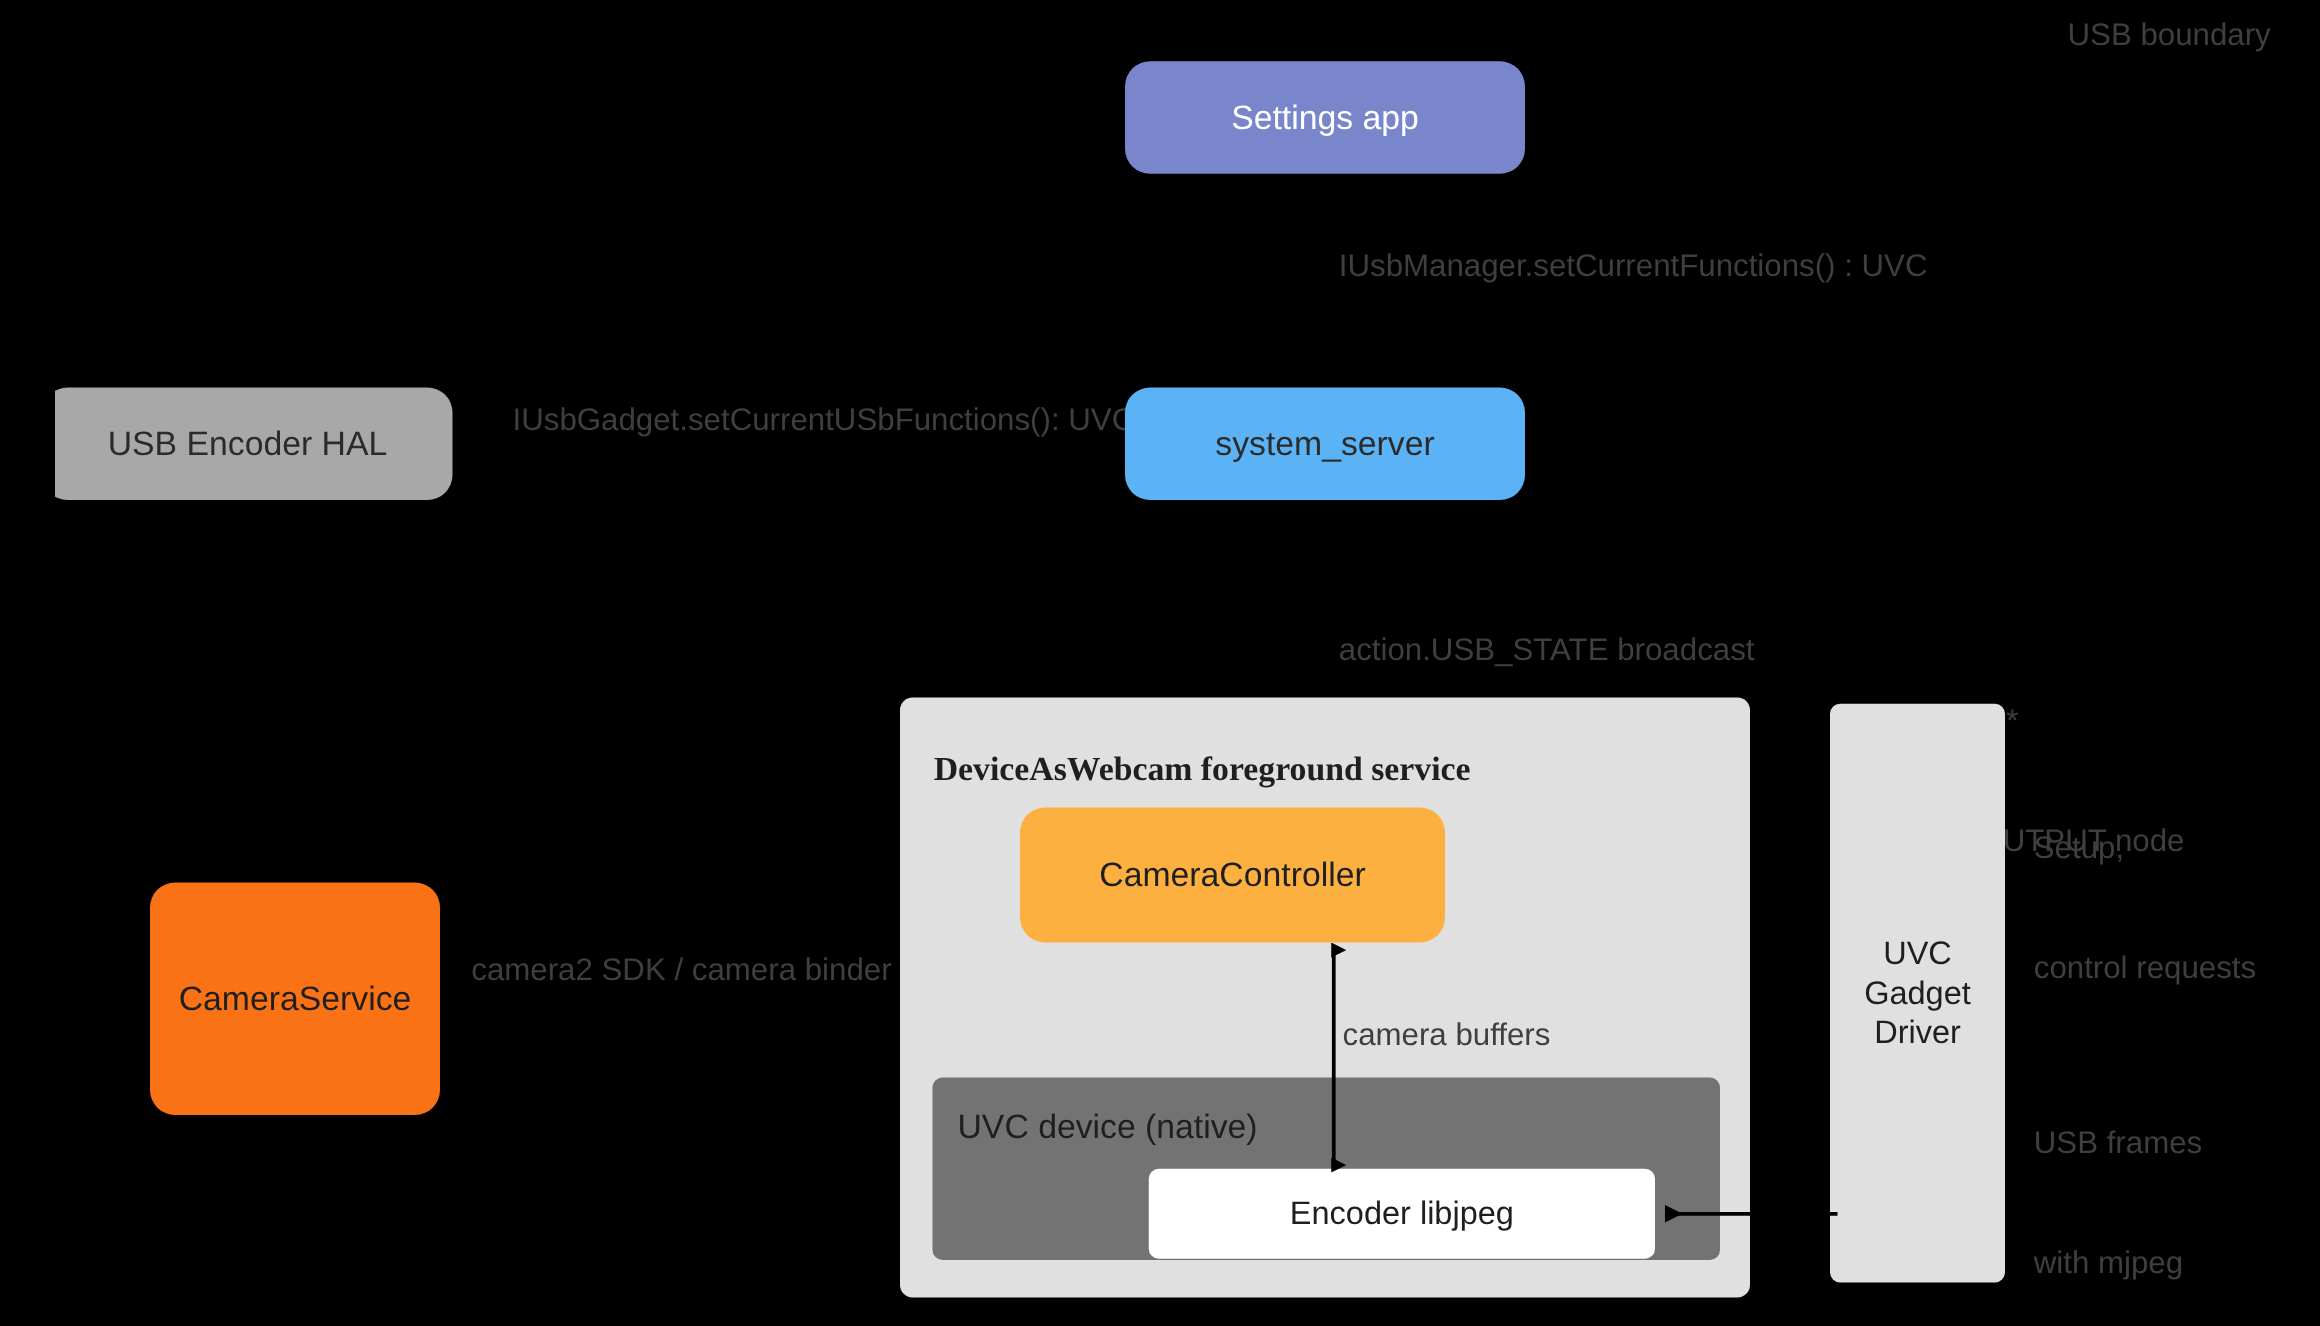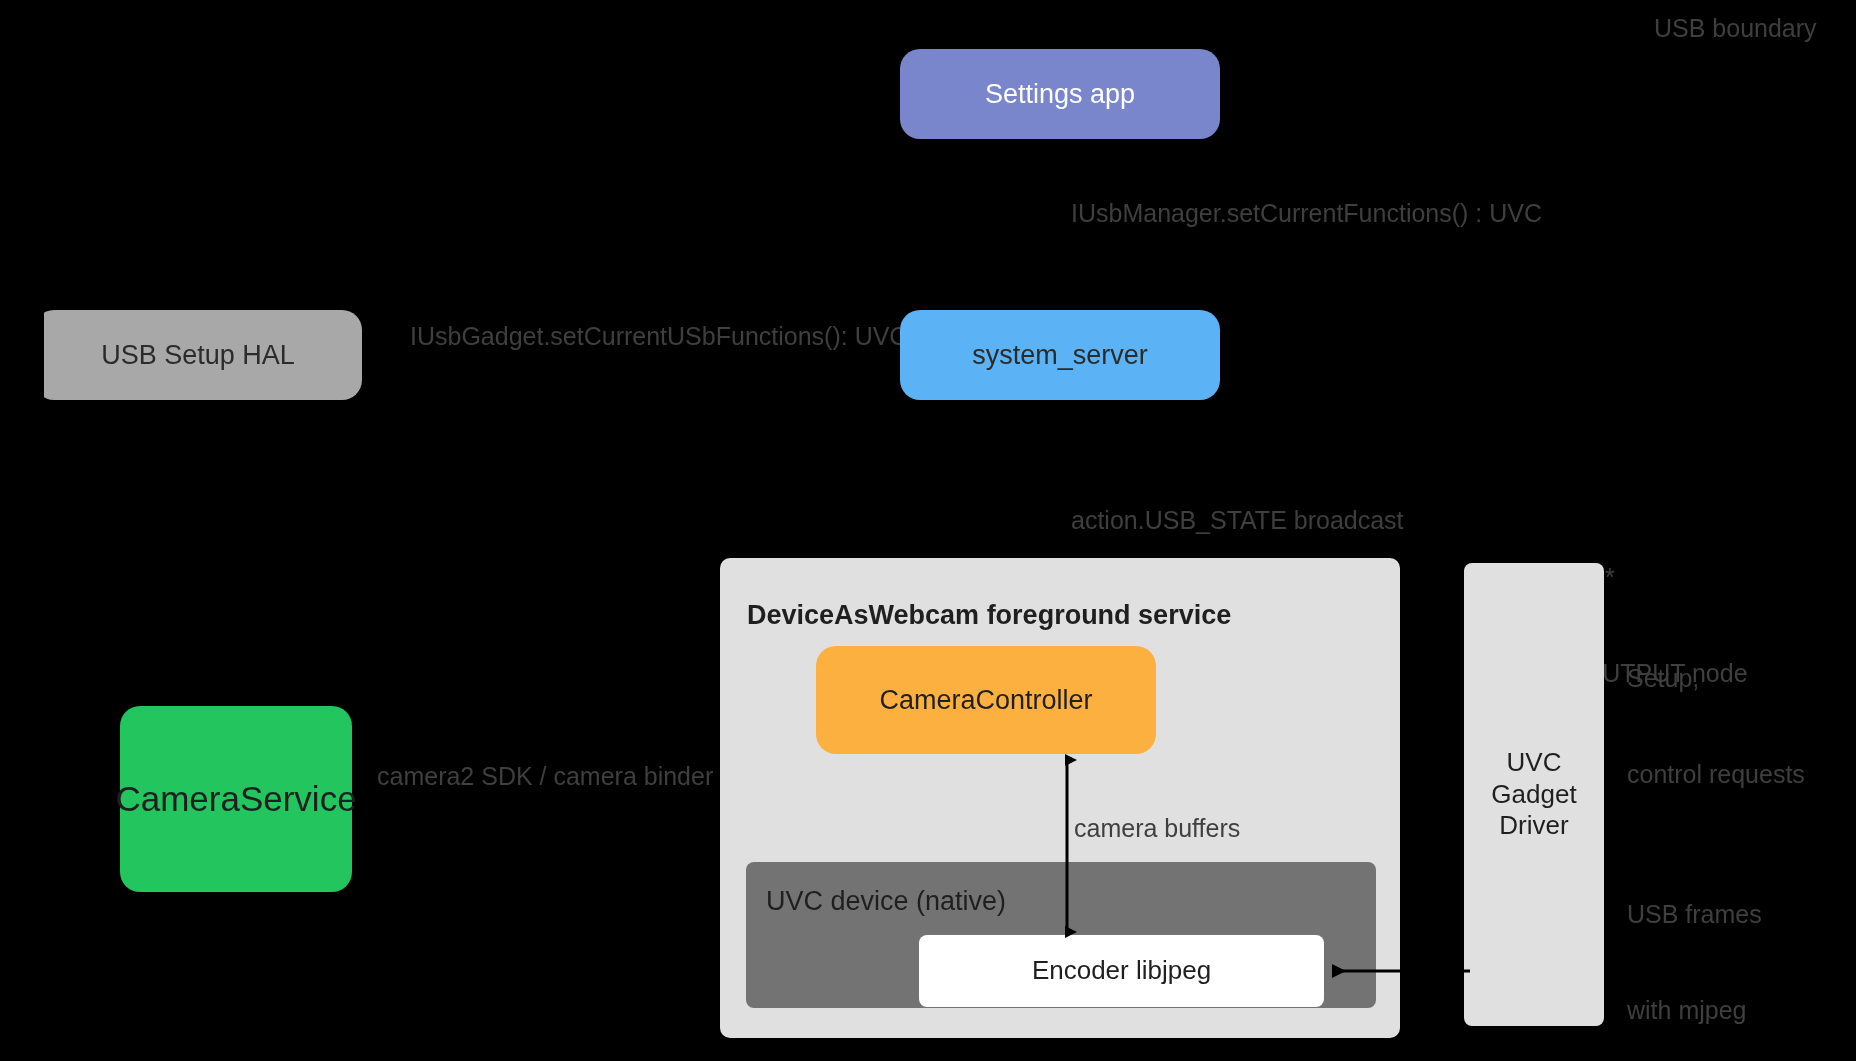--- a/index.html
+++ b/index.html
@@ -44,41 +44,42 @@
     font-size: 27px;
   }
   .node-usbgadgethal {
     left: -10px; top: 310px; width: 328px; height: 90px;
     background: #a8a8a8;
     color: #2b2b2b;
     font-size: 27px;
   }
   .node-cameraservice {
     left: 76px; top: 706px; width: 232px; height: 186px;
-    background: #22c55e;
-    color: #1f1f1f;
-    font-size: 35px;
+    background: #f97316;
+    color: #1f1f1f;
+    font-size: 27px;
   }
 
   
   .service-panel {
     position: absolute;
     left: 676px; top: 558px;
     width: 680px; height: 480px;
     background: #e0e0e0;
     border-radius: 10px;
     box-sizing: border-box;
   }
   .service-title {
     position: absolute;
     left: 27px; top: 42px;
     font-size: 27px;
     font-weight: bold;
     color: #1f1f1f;
     white-space: nowrap;
+    font-family: Liberation Serif, serif;
   }
   .node-cameracontroller {
     left: 772px; top: 646px; width: 340px; height: 108px;
     background: #fcb040;
     color: #1f1f1f;
     font-size: 27px;
   }
   .uvc-native-panel {
     position: absolute;
     left: 702px; top: 862px;
@@ -169,21 +170,21 @@
 
   <div class="node node-settings">
     <span>Settings app</span>
   </div>
 
   <div class="node node-systemserver">
     <span>system_server</span>
   </div>
 
   <div class="node node-usbgadgethal">
-    <span>USB Setup HAL</span>
+    <span>USB Encoder HAL</span>
   </div>
 
   <div class="node node-cameraservice">
     <span>CameraService</span>
   </div>
 
   <div class="service-panel">
     <div class="service-title">DeviceAsWebcam foreground service</div>
   </div>
 

